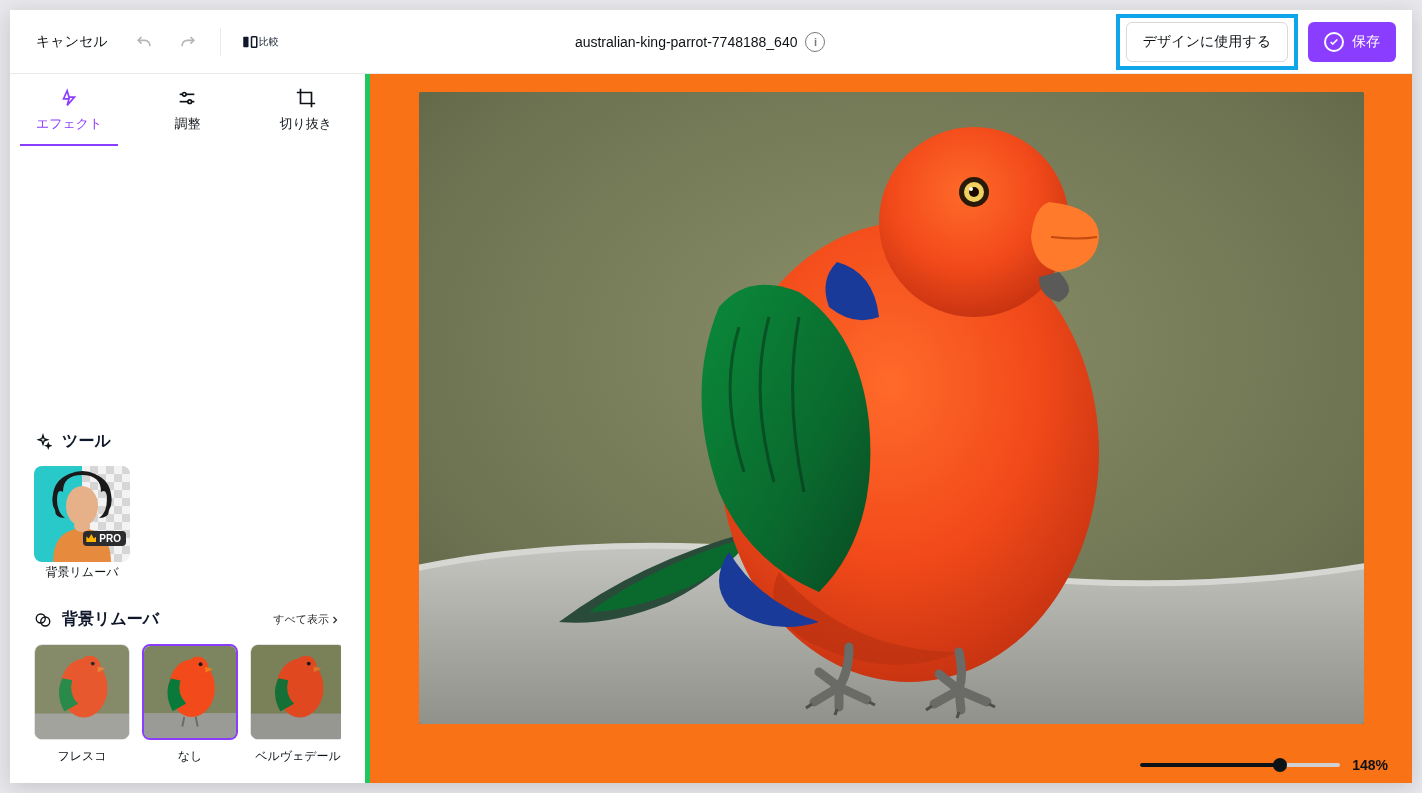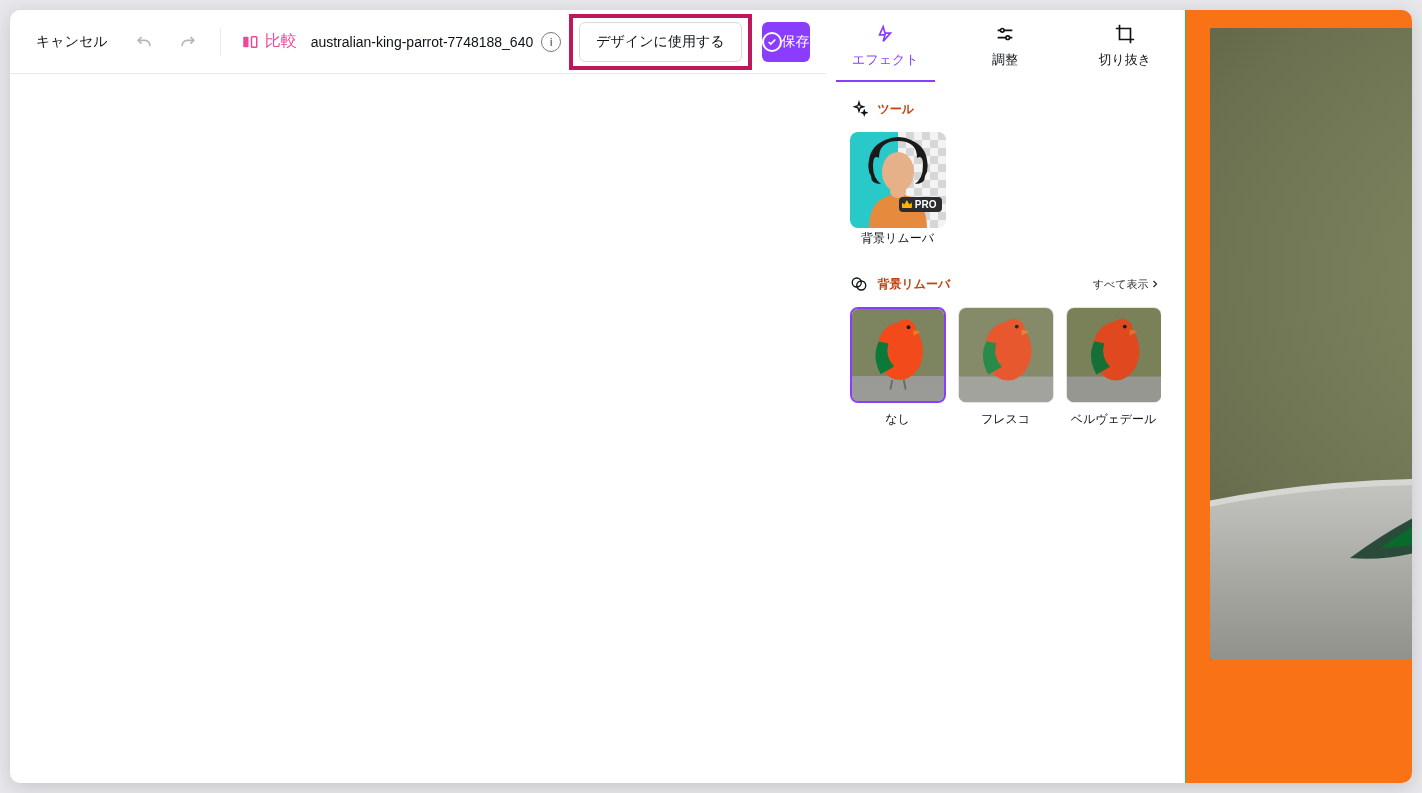--- a/index.html
+++ b/index.html
@@ -11,24 +11,24 @@
       position: relative;
       overflow: hidden;
     }
     .modal {
       position: absolute;
       top: 10px;
       left: 10px;
       right: 10px;
       bottom: 10px;
       background: #fff;
-      border-radius: 10px;
+      border-radius: 0;
       box-shadow: 0 4px 20px rgba(0,0,0,0.15);
       display: flex;
-      flex-direction: row;
+      flex-direction: column;
       overflow: hidden;
     }
     .header {
       height: 64px;
       display: flex;
       align-items: center;
       padding: 0 16px;
       border-bottom: 1px solid #e9e9e9;
       gap: 8px;
     }
@@ -54,23 +54,22 @@
     }
     .vdivider {
       width: 1px;
       height: 28px;
       background: #e9e9e9;
       margin: 0 6px;
     }
     .compare-wrap {
       display: inline-flex;
       align-items: center;
-      gap: 6px;
-      color: #ec4899;
-      font-size: 16px;
+      color: #0f172a;
+      font-size: 10px;
       padding: 6px;
     }
     .header-center {
       flex: 1;
       display: flex;
       align-items: center;
       justify-content: center;
       gap: 8px;
     }
     .filename {
@@ -98,54 +97,56 @@
     .use-in-design-btn {
       font-size: 14px;
       color: #0d1216;
       background: #fff;
       border: 1px solid #d9d9db;
       border-radius: 6px;
       padding: 10px 16px;
       cursor: pointer;
     }
     .red-highlight {
-      border: 4px solid #be185d;
+      border: 4px solid #0ea5e9;
       padding: 4px 6px;
     }
     .save-btn {
       display: inline-flex;
       align-items: center;
+      gap: 8px;
       background: #8b3dff;
       color: #fff;
       border: none;
       border-radius: 6px;
-      padding: 10px 0;
+      padding: 10px 16px;
       font-size: 14px;
       font-weight: 500;
       cursor: pointer;
     }
     .save-btn .check-icon {
       width: 20px;
       height: 20px;
       border: 2px solid #fff;
       border-radius: 50%;
       display: inline-flex;
       align-items: center;
       justify-content: center;
     }
     .body {
       flex: 1;
       display: flex;
       overflow: hidden;
     }
     .sidebar {
       width: 360px;
-      border-right: 1px solid #22c55e;
+      border-right: 5px solid #22c55e;
       display: flex;
       flex-direction: column;
+      justify-content: space-between;
     }
     .tabs {
       display: flex;
       height: 72px;
     }
     .tab {
       flex: 1;
       display: flex;
       flex-direction: column;
       align-items: center;
@@ -171,23 +172,23 @@
       padding: 18px 24px;
       overflow-y: auto;
     }
     .section-head {
       display: flex;
       align-items: center;
       gap: 10px;
       margin-bottom: 14px;
     }
     .section-head .title {
-      font-size: 12px;
+      font-size: 16px;
       font-weight: 700;
-      color: #c2410c;
+      color: #0f172a;
     }
     .section-head .spacer { flex: 1; }
     .showall {
       font-size: 11px;
       color: #2c2c2e;
       display: inline-flex;
       align-items: center;
       gap: 0;
       cursor: pointer;
     }
@@ -441,48 +442,48 @@
           <span class="spacer"></span>
           <span class="showall">
             <span>すべて表示</span>
             <svg width="12" height="12" viewBox="0 0 24 24" fill="none" stroke="currentColor" stroke-width="2.5">
                 <polyline points="9 18 15 12 9 6"></polyline>
               </svg>
           </span>
         </div>
 
         <div class="filters-row">
+          <div class="filter-tile">
+            <div class="filter-thumb">
+              <svg width="100%" height="100%" viewBox="0 0 96 96" preserveAspectRatio="xMidYMid slice">
+                <rect width="96" height="96" fill="#858a68"></rect>
+                <rect y="70" width="96" height="26" fill="#a2a39d"></rect>
+                <ellipse cx="50" cy="44" rx="24" ry="30" fill="#e8582e"></ellipse>
+                <path d="M28 34 Q20 50 30 68 L44 60 Q34 50 38 36 Z" fill="#2a8a4a"></path>
+                <circle cx="56" cy="22" r="11" fill="#e8582e"></circle>
+                <circle cx="59" cy="19" r="2" fill="#2a2a2a"></circle>
+                <path d="M64 22 L72 24 L64 28 Z" fill="#e8823a"></path>
+              </svg>
+            </div>
+            <div class="filter-label">フレスコ</div>
+          </div>
           <div class="filter-tile selected">
             <div class="filter-thumb">
               <svg width="100%" height="100%" viewBox="0 0 96 96" preserveAspectRatio="xMidYMid slice">
                 <rect width="96" height="96" fill="#7d8560"></rect>
                 <rect y="70" width="96" height="26" fill="#9a9b97"></rect>
                 <ellipse cx="50" cy="44" rx="24" ry="30" fill="#f24a1a"></ellipse>
                 <path d="M28 34 Q20 50 30 68 L44 60 Q34 50 38 36 Z" fill="#0a7a3a"></path>
                 <circle cx="56" cy="22" r="11" fill="#f24a1a"></circle>
                 <circle cx="59" cy="19" r="2" fill="#1a1a1a"></circle>
                 <path d="M64 22 L72 24 L64 28 Z" fill="#f27a1a"></path>
                 <path d="M42 74 l-2 10 M54 74 l2 10" stroke="#6a6a6a" stroke-width="2"></path>
               </svg>
             </div>
             <div class="filter-label">なし</div>
-          </div>
-          <div class="filter-tile">
-            <div class="filter-thumb">
-              <svg width="100%" height="100%" viewBox="0 0 96 96" preserveAspectRatio="xMidYMid slice">
-                <rect width="96" height="96" fill="#858a68"></rect>
-                <rect y="70" width="96" height="26" fill="#a2a39d"></rect>
-                <ellipse cx="50" cy="44" rx="24" ry="30" fill="#e8582e"></ellipse>
-                <path d="M28 34 Q20 50 30 68 L44 60 Q34 50 38 36 Z" fill="#2a8a4a"></path>
-                <circle cx="56" cy="22" r="11" fill="#e8582e"></circle>
-                <circle cx="59" cy="19" r="2" fill="#2a2a2a"></circle>
-                <path d="M64 22 L72 24 L64 28 Z" fill="#e8823a"></path>
-              </svg>
-            </div>
-            <div class="filter-label">フレスコ</div>
           </div>
           <div class="filter-tile">
             <div class="filter-thumb">
               <svg width="100%" height="100%" viewBox="0 0 96 96" preserveAspectRatio="xMidYMid slice">
                 <rect width="96" height="96" fill="#7a8058"></rect>
                 <rect y="70" width="96" height="26" fill="#969790"></rect>
                 <ellipse cx="50" cy="44" rx="24" ry="30" fill="#e04820"></ellipse>
                 <path d="M28 34 Q20 50 30 68 L44 60 Q34 50 38 36 Z" fill="#157038"></path>
                 <circle cx="56" cy="22" r="11" fill="#e04820"></circle>
                 <circle cx="59" cy="19" r="2" fill="#1a1a1a"></circle>

